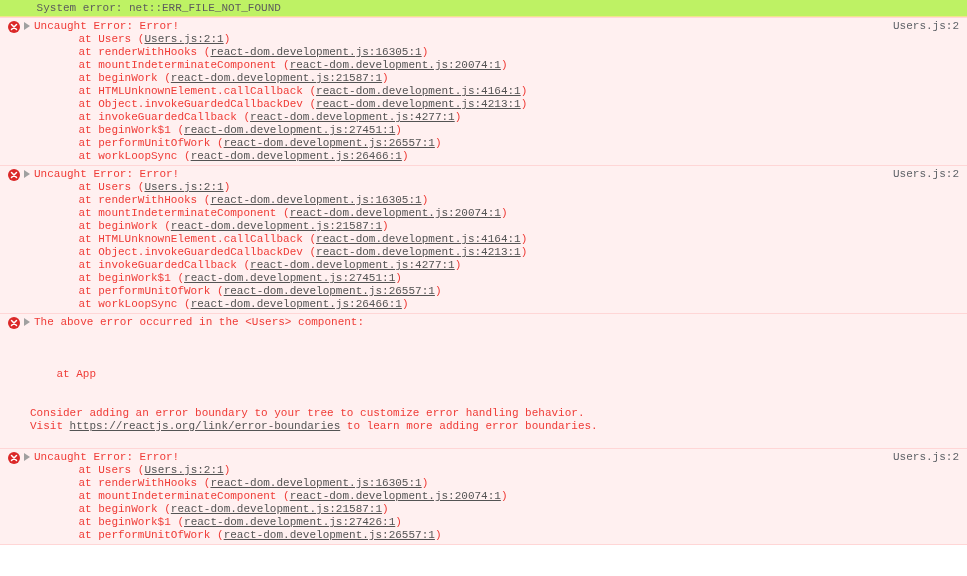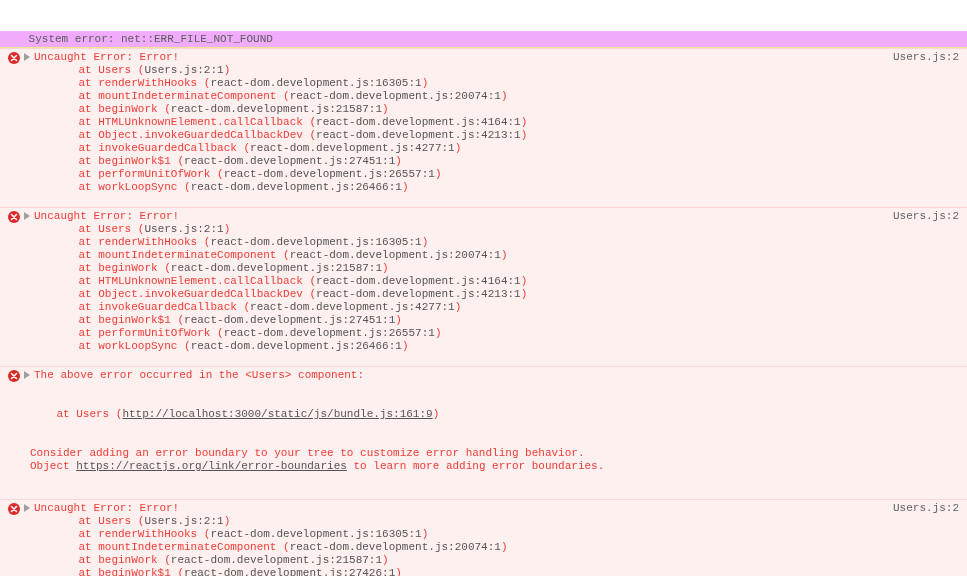--- a/index.html
+++ b/index.html
@@ -5,32 +5,31 @@
   * { box-sizing: border-box; }
   body {
     margin: 0;
     font-family: Menlo, Consolas, "Courier New", monospace;
     font-size: 11px;
     background: #fff;
     color: #303942;
     width: 967px;
   }
   .sys-error {
-    background: #f0abfc;
-    padding: 2px 8px 2px 22px;
+    background: #bef264;
+    padding: 2px 8px 2px 30px;
     color: #5c5c5c;
     border-bottom: 1px solid #f0e68c;
     white-space: pre;
-    margin-top: 31px;
   }
   .error-block {
     background: #fff0f0;
     border-top: 1px solid #ffd6d6;
     border-bottom: 1px solid #ffd6d6;
-    padding: 2px 8px 13px 8px;
+    padding: 2px 8px 2px 8px;
     position: relative;
   }
   .error-block + .error-block { border-top: none; }
   .err-header {
     display: flex;
     align-items: flex-start;
   }
   .err-icon {
     width: 12px;
     height: 12px;
@@ -59,20 +58,21 @@
   }
   .stack {
     padding-left: 44px;
     color: #ef3b36;
     white-space: pre;
     line-height: 13px;
   }
   .stack-line { display: block; }
   .stack-link {
     color: #545454;
+    text-decoration: underline;
     cursor: pointer;
   }
   .paren { color: #ef3b36; }
   .msg-text {
     padding-left: 22px;
     color: #ef3b36;
     white-space: pre-wrap;
     line-height: 13px;
   }
   .msg-text .link {
@@ -115,23 +115,24 @@
 <div class="error-block">
   <div class="err-header">
     <svg class="err-icon" viewBox="0 0 12 12">
         <circle cx="6" cy="6" r="6" fill="#db2828"></circle>
         <path d="M3.5 3.5 L8.5 8.5 M8.5 3.5 L3.5 8.5" stroke="#fff" stroke-width="1.5" stroke-linecap="round"></path>
       </svg>
     <div class="disclosure"></div>
     <span class="err-title">The above error occurred in the &lt;Users&gt; component:</span>
   </div>
   <div class="msg-text">
-<br><span class="stack-line">    <span>at Users (</span><span class="link">http://localhost:3000/static/js/bundle.js:161:9</span><span>)</span></span>
+<br>
+<span class="stack-line">    <span>at App</span></span>
 <br><span>Consider adding an error boundary to your tree to customize error handling behavior.</span>
-<span>Object </span><span class="link">https://reactjs.org/link/error-boundaries</span><span> to learn more adding error boundaries.</span>
+<span>Visit </span><span class="link">https://reactjs.org/link/error-boundaries</span><span> to learn more adding error boundaries.</span>
   </div>
 </div>
 
 <div class="error-block">
   <div class="err-header">
     <svg class="err-icon" viewBox="0 0 12 12">
         <circle cx="6" cy="6" r="6" fill="#db2828"></circle>
         <path d="M3.5 3.5 L8.5 8.5 M8.5 3.5 L3.5 8.5" stroke="#fff" stroke-width="1.5" stroke-linecap="round"></path>
       </svg>
     <div class="disclosure"></div>

